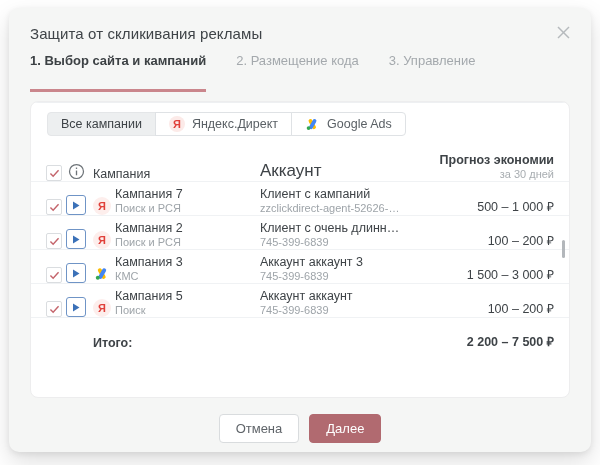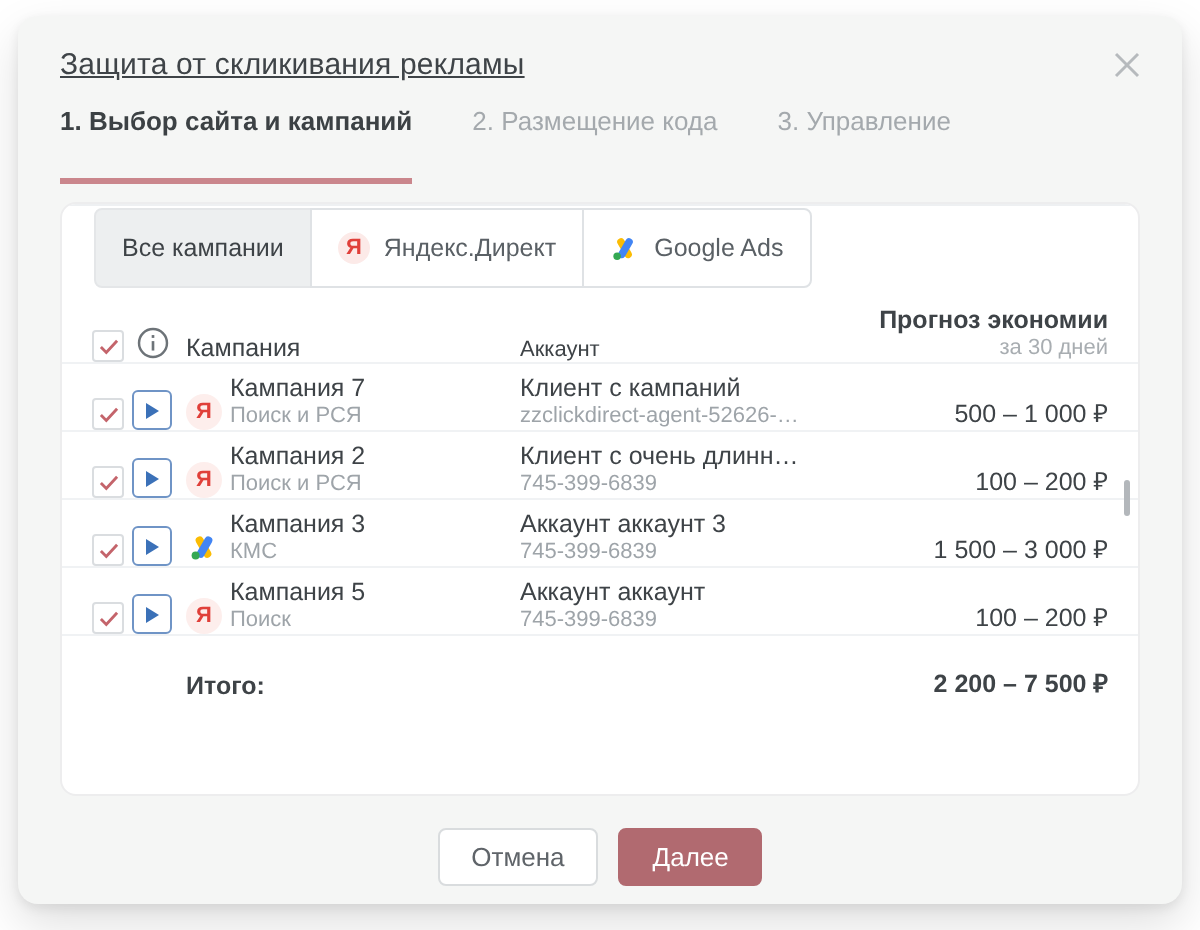--- a/index.html
+++ b/index.html
@@ -5,22 +5,22 @@
   * { margin:0; padding:0; box-sizing:border-box; }
   html,body { width:600px; height:465px; }
   body { font-family:"Liberation Sans", sans-serif; background:#ffffff; position:relative;
          -webkit-font-smoothing:antialiased; color:#3e4347; overflow:hidden; }
 
   .modal { position:absolute; left:9px; top:8px; width:582px; height:444px;
            background:#f5f6f5; border-radius:10px;
            box-shadow:0 10px 24px rgba(0,0,0,.13), 0 2px 6px rgba(0,0,0,.08); }
 
   
-  .modal-header { display:flex; justify-content:space-between; align-items:center;
-                  padding:15px 18px 0 21px;text-decoration:underline; }
+  .modal-header { display:flex; justify-content:space-between; align-items:flex-end;
+                  padding:15px 18px 0 21px; }
   .modal-title { font-size:15px; font-weight:400; color:#3f4448; letter-spacing:.1px; }
   .close-btn { background:none; border:none; cursor:pointer; padding:2px; line-height:0; }
   .close-btn svg { stroke:#b6babd; }
 
   
   .tabs { display:flex; gap:30px; padding:0 21px; margin-top:11px; }
   .tab { font-size:13px; color:#a4a9ad; padding-bottom:21px; cursor:pointer; white-space:nowrap; }
   .tab.active { color:#3c4144; font-weight:700;
                 border-bottom:3px solid var(--tab-underline,#ca868c); }
 
@@ -38,21 +38,21 @@
              background:var(--favicon-blue,#4795d1); position:relative; flex:none; }
   .favicon::after { content:""; position:absolute; left:0; right:0; top:5px; height:3px;
                     background:#a5cdea; }
   .site-value { font-size:13px; color:#3c4348; flex:1; }
   .chev { flex:none; }
 
   .hdivider { height:1px; background:#eef0f2; }
 
   
   .filters { display:flex; align-items:center; height:42px; padding:0 16px; }
-  .fbtn { height:40px; display:flex; align-items:center; gap:7px; padding:0 13px;
+  .fbtn { height:24px; display:flex; align-items:center; gap:7px; padding:0 13px;
           background:#fff; border:1px solid #dfe2e5; color:#5a6065; font-size:12.5px;
           cursor:pointer; font-family:inherit; white-space:nowrap; }
   .fbtn + .fbtn { margin-left:-1px; }
   .fbtn:first-child { border-radius:4px 0 0 4px; }
   .fbtn:last-child { border-radius:0 4px 4px 0; }
   .fbtn.active { background:#edeff0; border-color:#e4e6e8; color:#3e4347; }
 
   
   .yglyph { color:var(--yandex-red,#e0403a); font-weight:700; font-size:11px; line-height:1; }
   .round-y { width:18px; height:18px; border-radius:50%; background:#fdeeec;
@@ -80,21 +80,21 @@
   .col-campaign { width:145px; margin-left:4px; overflow:hidden; }
   .col-account  { flex:1; overflow:hidden; }
   .col-price    { width:150px; text-align:right; font-size:12.5px; color:#3e4347;
                   white-space:nowrap; }
   .cell-main { font-size:12.5px; color:#3e4347; line-height:15px; white-space:nowrap;
                overflow:hidden; text-overflow:ellipsis; }
   .cell-sub  { font-size:11px; color:#9ea4a9; line-height:13px; white-space:nowrap;
                overflow:hidden; text-overflow:ellipsis; }
 
   .h-campaign { width:167px; margin-left:7px; font-size:12.5px; color:#3e4347; }
-  .h-account  { flex:1; font-size:11px; color:#3e4347; }
+  .h-account  { flex:1; font-size:17px; color:#3e4347; }
   .h-forecast { width:150px; text-align:right;margin-top:36px; }
   .h-forecast .cell-main { font-weight:700; }
   .h-forecast .fsub { font-size:11px; color:#a8adb1; line-height:13px; }
 
   .total-row { height:33px; }
   .total-spacer { width:47px; flex:none; }
   .total-label { font-size:12.5px; font-weight:700; color:#3e4347; }
   .total-value { margin-left:auto; font-size:12.5px; font-weight:700; color:#3e4347;
                  white-space:nowrap; }
 

